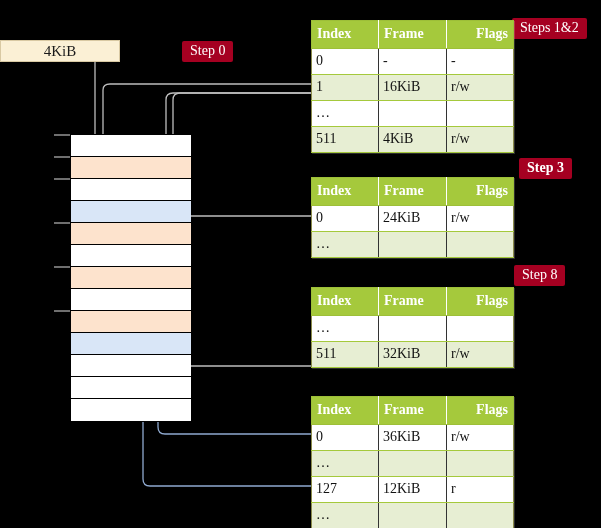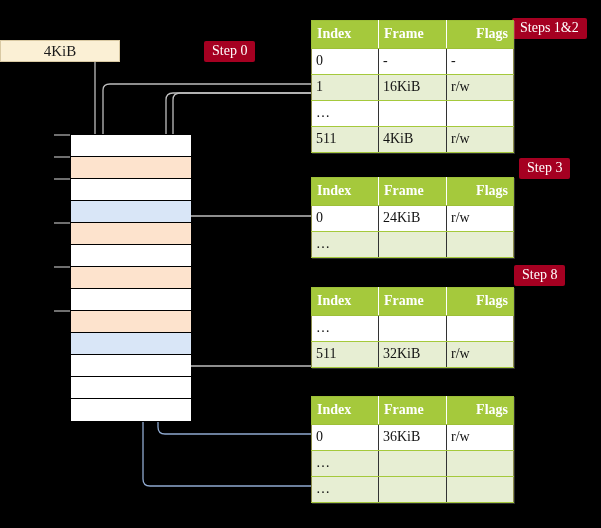--- a/index.html
+++ b/index.html
@@ -183,24 +183,24 @@
     <div class="mem-row white last" style="top: 264px;"></div>
   </div>
 
 <div class="memblock" style="left: 0px; top: 40px; width: 118px; height: 20px;">
   <span>4KiB</span>
 </div>
 
 <div class="badge" style="left: 512px; top: 18px;">
   <span>Steps 1&amp;2</span>
 </div>
-<div class="badge" style="left: 204px; top: 41px;">
+<div class="badge" style="left: 182px; top: 41px;">
   <span>Step 0</span>
 </div>
-<div class="badge" style="left: 519px; top: 158px;">
+<div class="badge" style="left: 519px; top: 158px; font-weight: bold;">
   <span>Step 3</span>
 </div>
 <div class="badge" style="left: 514px; top: 265px;">
   <span>Step 8</span>
 </div>
 
 <div id="tables-host">
     <table class="ptable" style="left: 311px; top: 20px;">
       <thead>
         <tr>
@@ -285,20 +285,25 @@
       <tbody>
         <tr>
           <td class="col-idx">0</td>
           <td class="col-frm">36KiB</td>
           <td class="col-flg">r/w</td>
         </tr>
         <tr class="alt">
           <td class="col-idx">…</td>
           <td class="col-frm"></td>
           <td class="col-flg"></td>
+        </tr>
+        <tr>
+          <td class="col-idx">127</td>
+          <td class="col-frm">12KiB</td>
+          <td class="col-flg">r</td>
         </tr>
         <tr class="alt">
           <td class="col-idx">…</td>
           <td class="col-frm"></td>
           <td class="col-flg"></td>
         </tr>
       </tbody>
     </table>
   </div>
 

